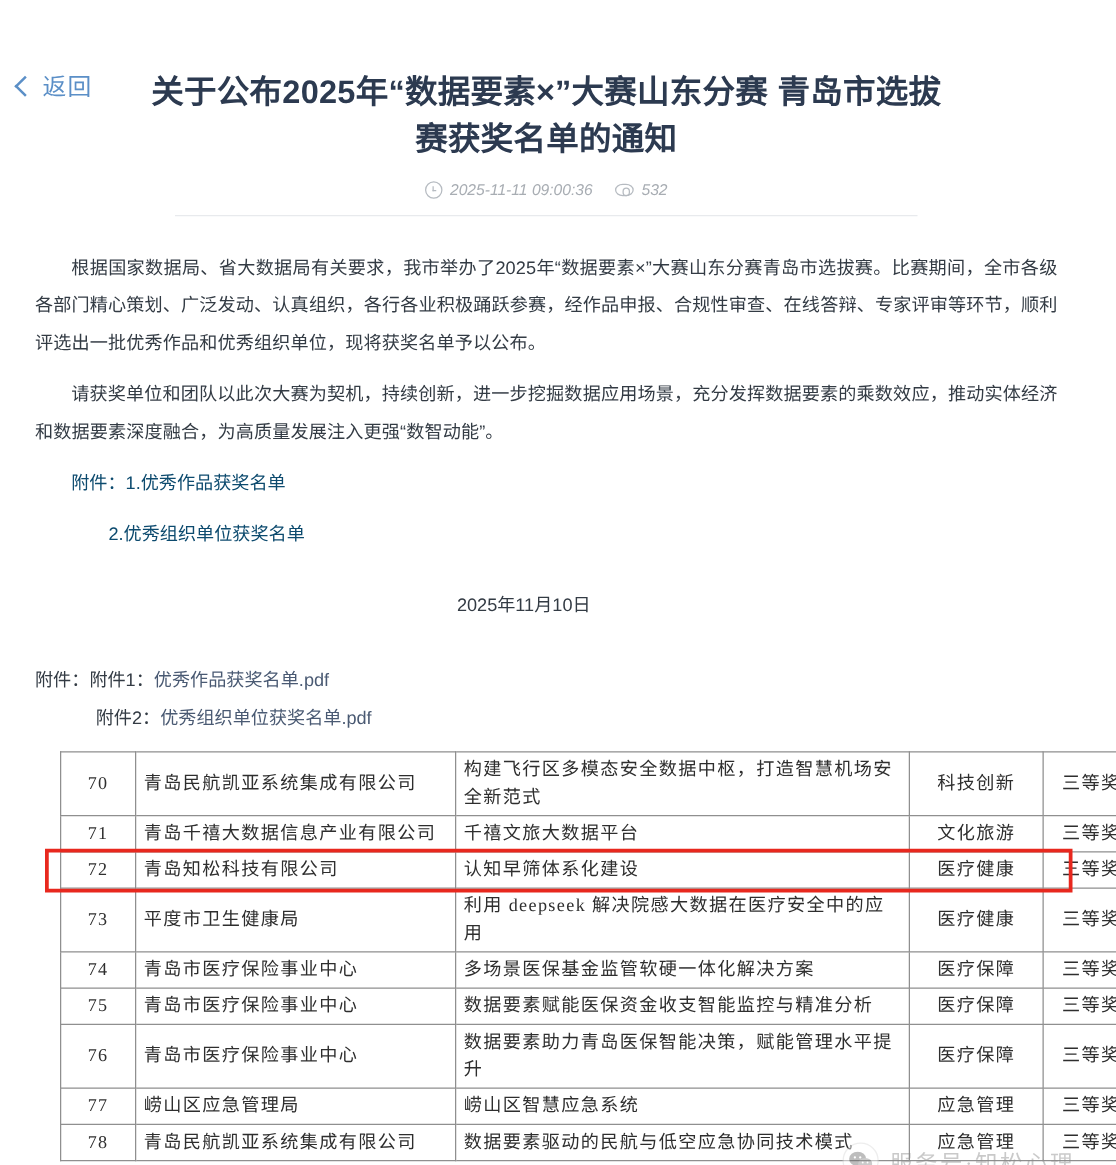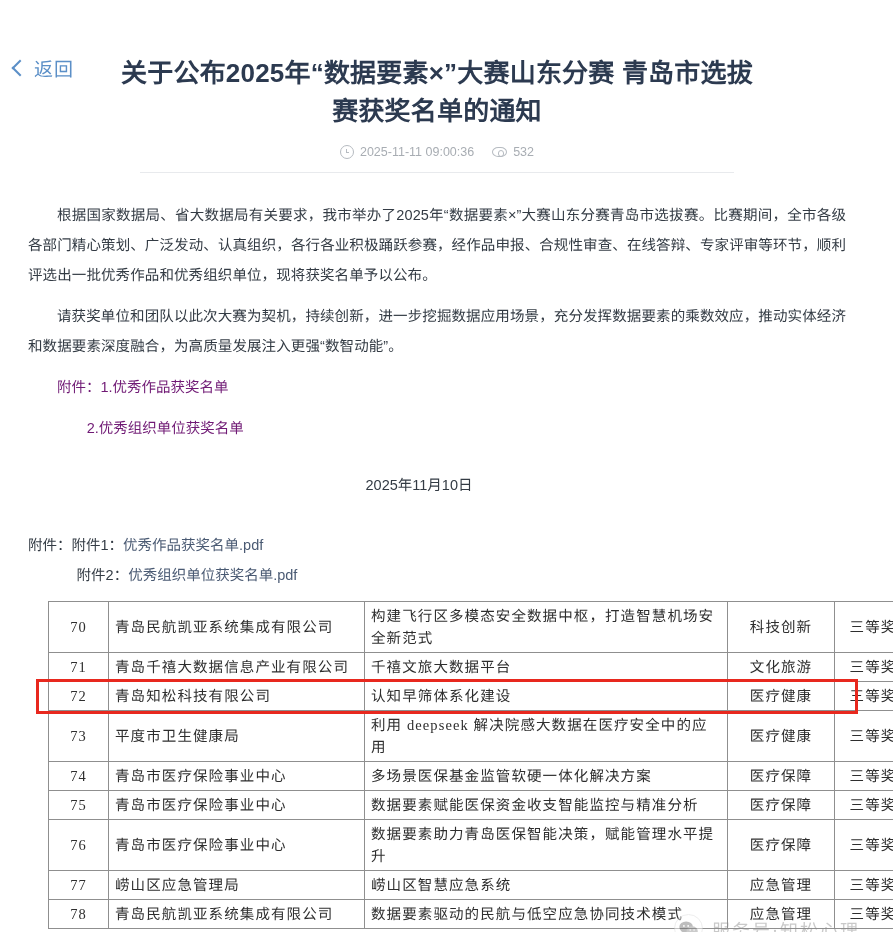--- a/index.html
+++ b/index.html
@@ -68,20 +68,21 @@
     letter-spacing: 0.2px;
   }
   .meta-row {
     display: flex;
     align-items: center;
     justify-content: center;
     gap: 18px;
     margin-top: 15px;
     color: #a8adb3;
     font-size: 12.5px;
+    font-style: italic;
   }
   .meta-item {
     display: flex;
     align-items: center;
     gap: 6px;
   }
   .icon-clock {
     display: inline-block;
     width: 12px;
     height: 12px;
@@ -144,21 +145,21 @@
     text-align: justify;
   }
   p.body-p.indent { text-indent: 2em; }
   .gap-sm { height: 11px; }
   .gap-md { height: 16px; }
 
   .attach-line {
     margin: 0;
     font-size: 14.5px;
     line-height: 30px;
-    color: #701a75;
+    color: #0c4a6e;
     padding-left: 2em;
   }
   .attach-line.second { padding-left: 4.05em; }
 
   .signature {
     margin: 0;
     font-size: 14.5px;
     line-height: 30px;
     color: #333b44;
     text-align: center;

